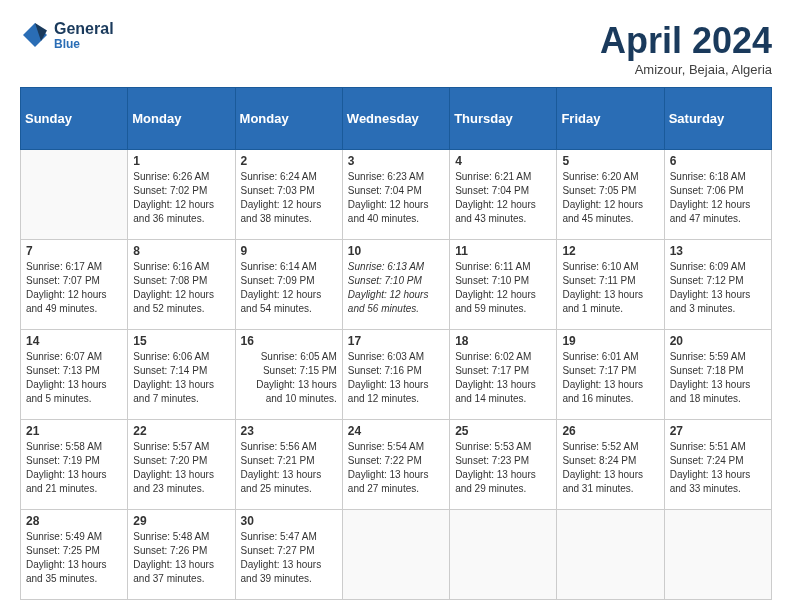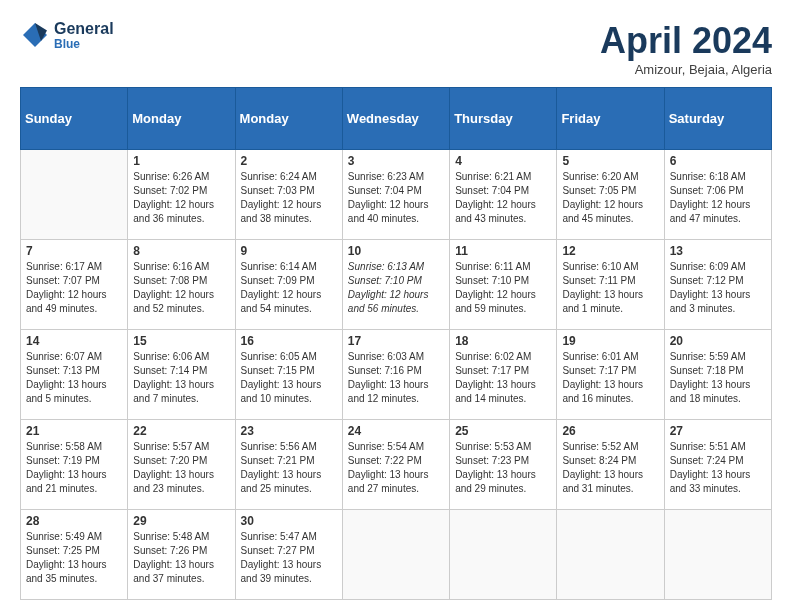--- a/index.html
+++ b/index.html
@@ -220,21 +220,21 @@
         </td>
         <td>
           <span class="day-num">15</span>
           <div class="day-info" style="white-space: pre-line;">Sunrise: 6:06 AM
 Sunset: 7:14 PM
 Daylight: 13 hours
 and 7 minutes.</div>
         </td>
         <td>
           <span class="day-num">16</span>
-          <div class="day-info" style="white-space: pre-line;">Sunrise: 6:05 AM
+          <div class="day-info" style="white-space: pre-line; text-align: right;">Sunrise: 6:05 AM
 Sunset: 7:15 PM
 Daylight: 13 hours
 and 10 minutes.</div>
         </td>
         <td>
           <span class="day-num">17</span>
           <div class="day-info" style="white-space: pre-line;">Sunrise: 6:03 AM
 Sunset: 7:16 PM
 Daylight: 13 hours
 and 12 minutes.</div>

